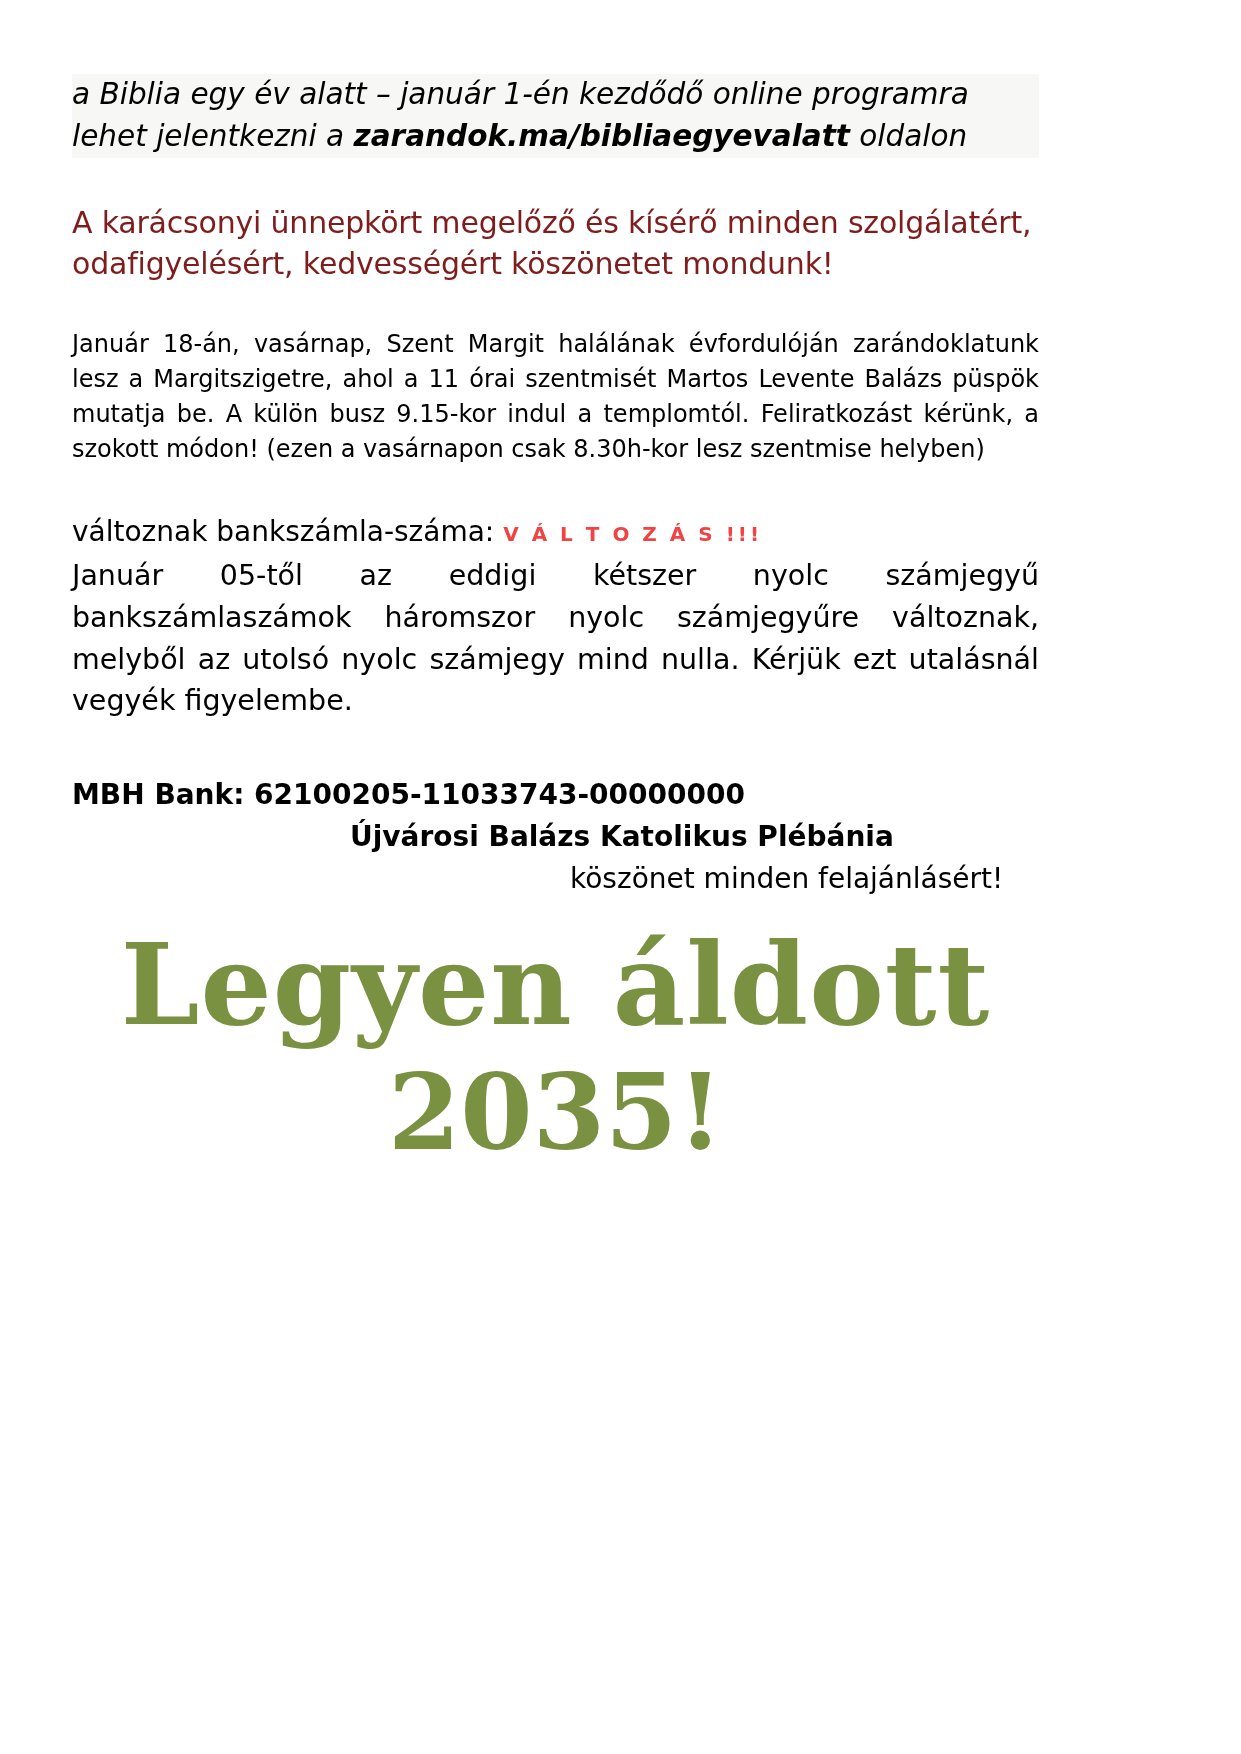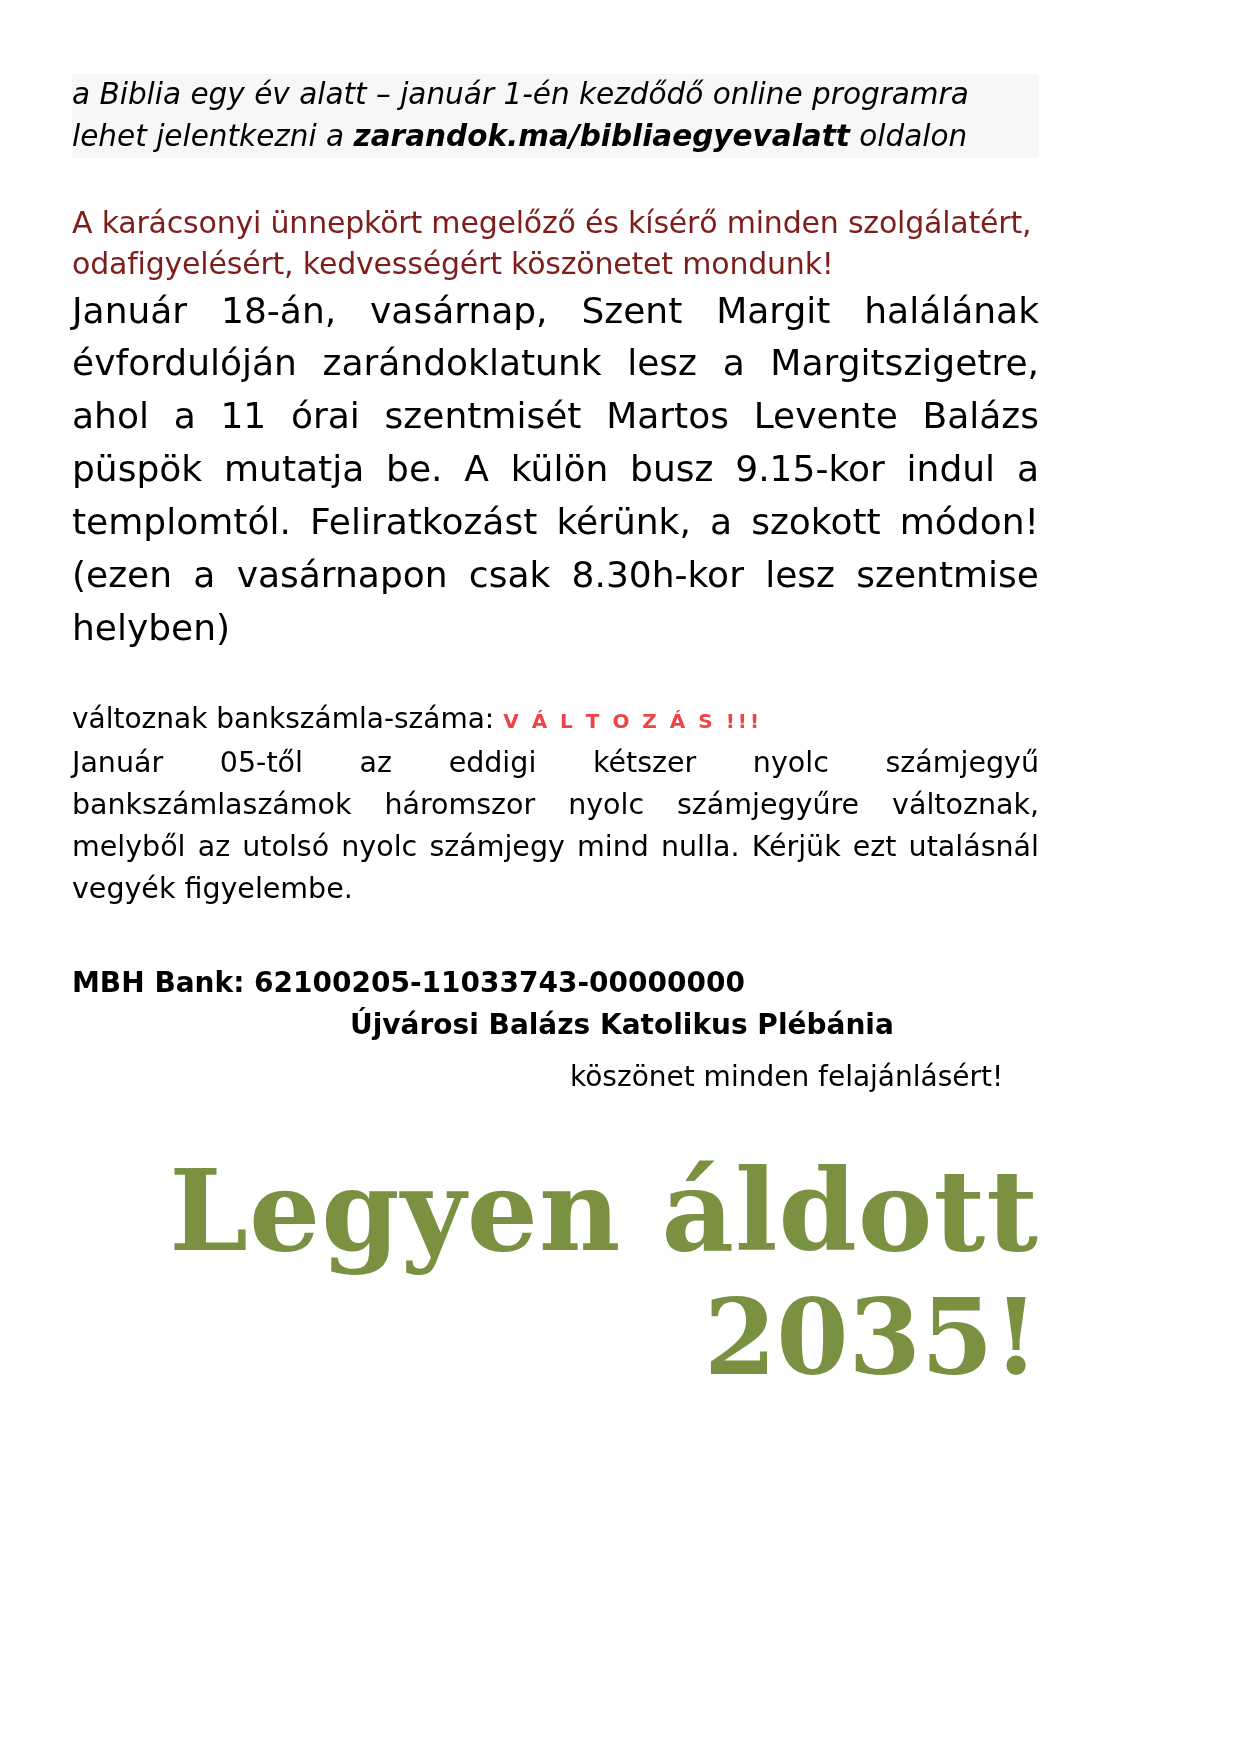--- a/index.html
+++ b/index.html
@@ -44,23 +44,24 @@
     color: #7f1d1d;
     font-size: 30px;
     line-height: 1.38;
     margin-top: 44px;
     font-family: "DejaVu Sans", sans-serif;
     letter-spacing: -0.2px;
   }
 
   
   .para {
-    font-size: 36px;
+    font-size: 24px;
     line-height: 1.47;
     text-align: justify;
+    margin-top: 42px;
   }
 
   
   .bank-lead {
     font-size: 28px;
     margin-top: 44px;
     line-height: 1.4;
   }
   .warn {
     color: #ef4444;
@@ -87,30 +88,29 @@
   .sig .parish {
     font-size: 28px;
     font-weight: bold;
     line-height: 1.5;
     padding-left: 278px;
   }
   .sig .thanks {
     font-size: 28px;
     line-height: 1.5;
     padding-left: 498px;
-    margin-top: 10px;
   }
 
   
   .blessing {
-    text-align: right;
+    text-align: center;
     color: #7a9142;
     font-family: "DejaVu Serif", serif;
     font-weight: bold;
-    margin-top: 54px;
+    margin-top: 26px;
     line-height: 1.05;
   }
   .blessing .l1 {
     display: block;
     font-size: 112px;
     letter-spacing: 1px;
     font-style: normal;
   }
   .blessing .l2 {
     display: block;

